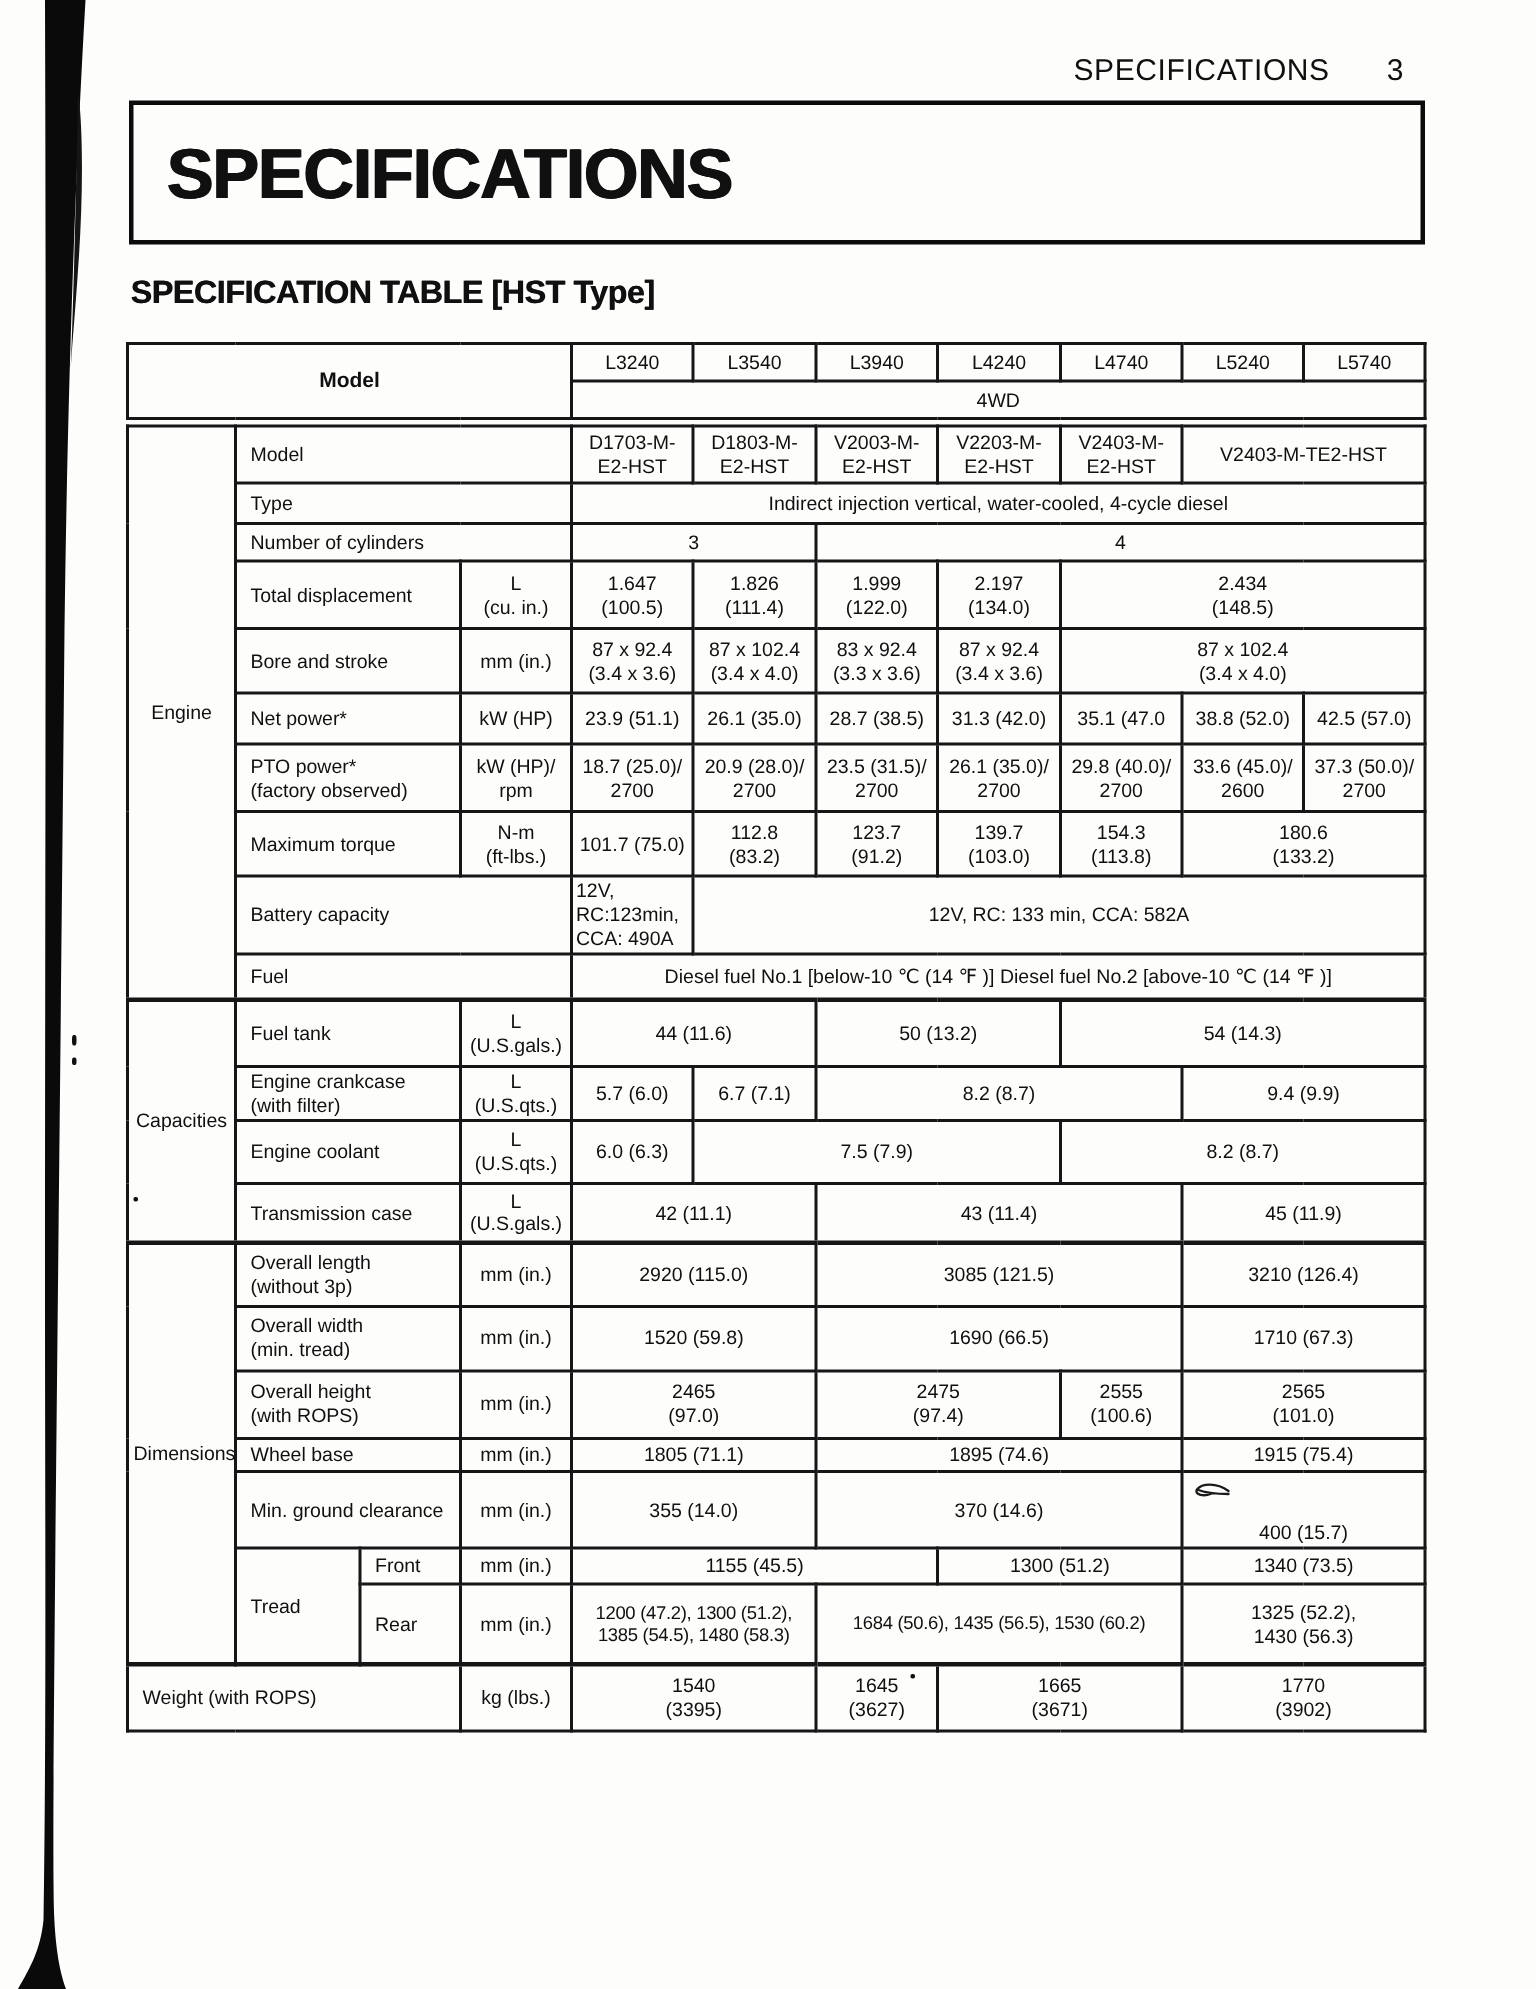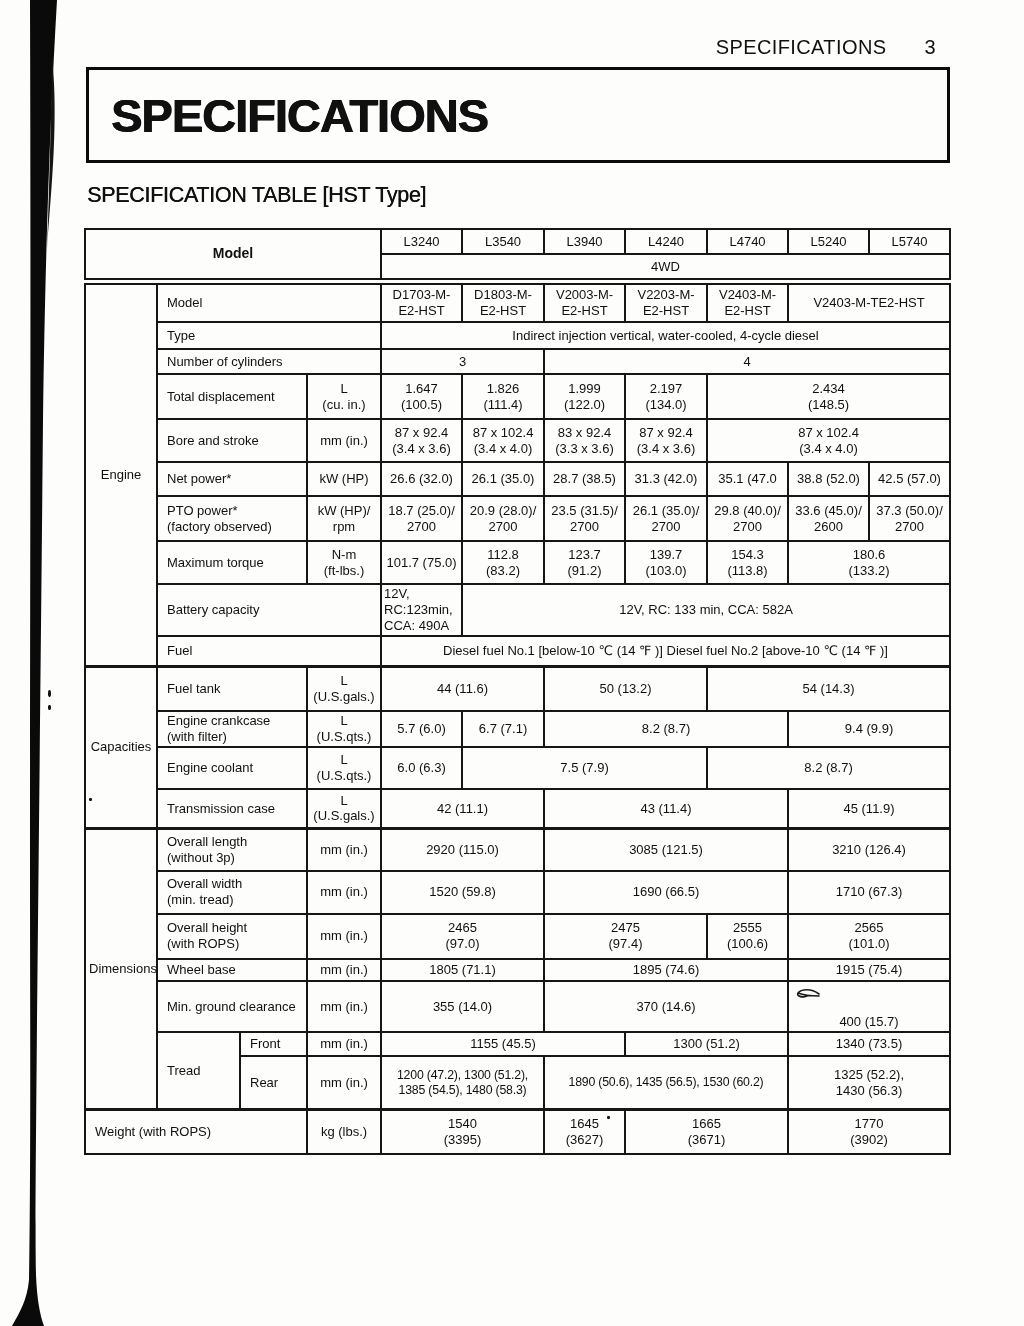--- a/index.html
+++ b/index.html
@@ -11,21 +11,21 @@
   .runhead{position:absolute;top:36px;right:88px;display:flex;gap:38px;font-size:20px;letter-spacing:.4px}
   .titlebox{
     position:absolute;left:86px;top:67px;width:836px;height:90px;
     border:3px solid #0b0b0b;display:flex;align-items:center;padding-left:22px;background:#fdfdfc;
   }
   .bigtitle{
     font-size:47px;font-weight:bold;letter-spacing:-1px;
     text-shadow:.7px 0 currentColor,-.3px 0 currentColor;
   }
   .sectitle{
-    position:absolute;left:87px;top:183px;font-size:21.5px;font-weight:normal;
+    position:absolute;left:87px;top:183px;font-size:21.5px;font-weight:bold;
     letter-spacing:-.3px;text-shadow:.4px 0 currentColor;
   }
   .tablewrap{position:absolute;left:84px;top:228px;width:865px}
   table{border-collapse:collapse;table-layout:fixed;width:865px}
   td{
     border:2px solid #161616;font-size:13px;line-height:1.22;padding:1px 3px;
     text-align:center;vertical-align:middle;white-space:pre-line;overflow:hidden;
   }
   .bodytable{margin-top:3px}
   .lab{text-align:left;padding-left:9px}
@@ -166,21 +166,21 @@
 (3.3 x 3.6)</td>
       <td>87 x 92.4
 (3.4 x 3.6)</td>
       <td colspan="3">87 x 102.4
 (3.4 x 4.0)</td>
     </tr>
 
     <tr style="height:34px">
       <td class="lab" colspan="2">Net power*</td>
       <td>kW (HP)</td>
-      <td>26.6 (32.0)</td>
+      <td>23.9 (51.1)</td>
       <td>26.1 (35.0)</td>
       <td>28.7 (38.5)</td>
       <td>31.3 (42.0)</td>
       <td>35.1 (47.0</td>
       <td>38.8 (52.0)</td>
       <td>42.5 (57.0)</td>
     </tr>
 
     <tr style="height:45px">
       <td class="lab" colspan="2">PTO power*
@@ -333,21 +333,21 @@
       <td colspan="3">1155 (45.5)</td>
       <td colspan="2">1300 (51.2)</td>
       <td colspan="2">1340 (73.5)</td>
     </tr>
 
     <tr style="height:53px">
       <td class="lab">Rear</td>
       <td>mm (in.)</td>
       <td colspan="2" class="tight">1200 (47.2), 1300 (51.2),
 1385 (54.5), 1480 (58.3)</td>
-      <td colspan="3" class="tight">1890 (50.6), 1435 (56.5), 1530 (60.2)</td>
+      <td colspan="3" class="tight">1684 (50.6), 1435 (56.5), 1530 (60.2)</td>
       <td colspan="2">1325 (52.2),
 1430 (56.3)</td>
     </tr>
 
     <tr class="sec" style="height:45px">
       <td class="lab" colspan="3">Weight (with ROPS)</td>
       <td>kg (lbs.)</td>
       <td colspan="2">1540
 (3395)</td>
       <td>1645

